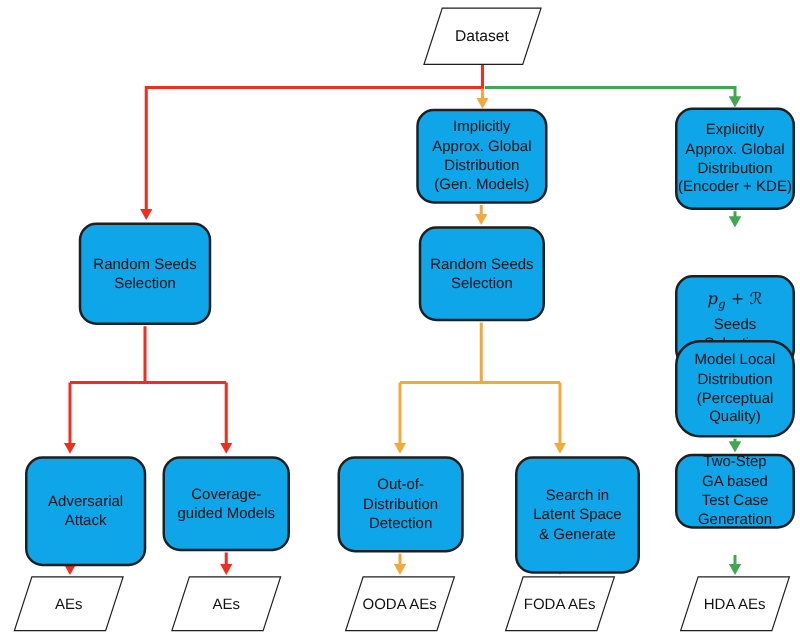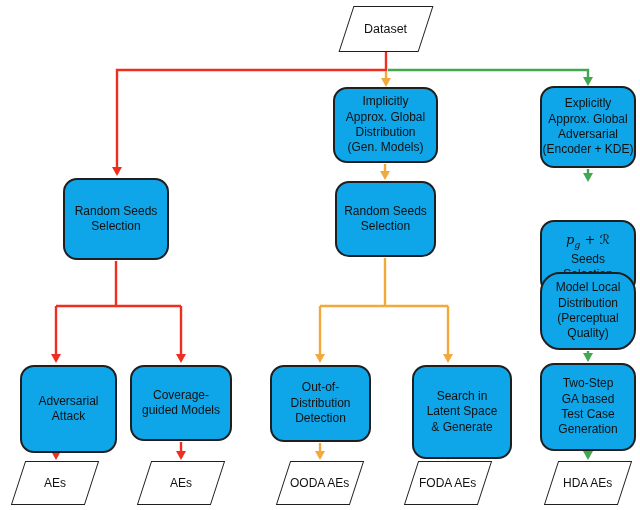--- a/index.html
+++ b/index.html
@@ -122,34 +122,34 @@
 &amp; Generate</div>
   <div class="para" style="left:283px;top:461px;width:74px;height:44px;">
     <span class="para-inner">OODA AEs</span>
   </div>
   <div class="para" style="left:411px;top:461px;width:74px;height:44px;">
     <span class="para-inner">FODA AEs</span>
   </div>
 
   <div class="node pre" style="left:540px;top:86px;width:96px;height:82px;">Explicitly
 Approx. Global
-Adversarial
+Distribution
 (Encoder + KDE)</div>
   <div class="node" style="left:540px;top:183px;width:96px;height:74px;margin-top:37px;">
     <div>
       <div class="formula"><span class="math-i">p</span><sub>g</sub><span> + </span><span class="math-script">ℛ</span></div>
       <div class="pre">Seeds
 Selection</div>
     </div>
   </div>
   <div class="node pre" style="left:540px;top:272px;width:96px;height:78px;border-radius:20px;">Model Local
 Distribution
 (Perceptual
 Quality)</div>
-  <div class="node pre" style="left:540px;top:363px;width:96px;height:88px;">Two-Step
+  <div class="node pre" style="left:540px;top:363px;width:96px;height:60px;">Two-Step
 GA based
 Test Case
 Generation</div>
   <div class="para" style="left:551px;top:461px;width:74px;height:44px;">
     <span class="para-inner">HDA AEs</span>
   </div>
 
 </div>
 
 </body></html>

